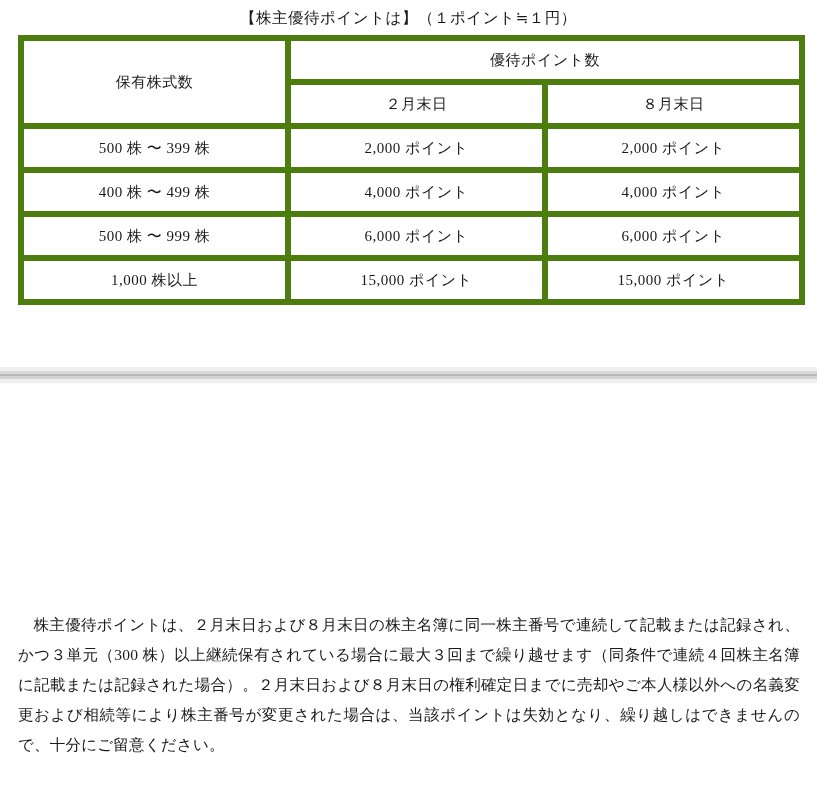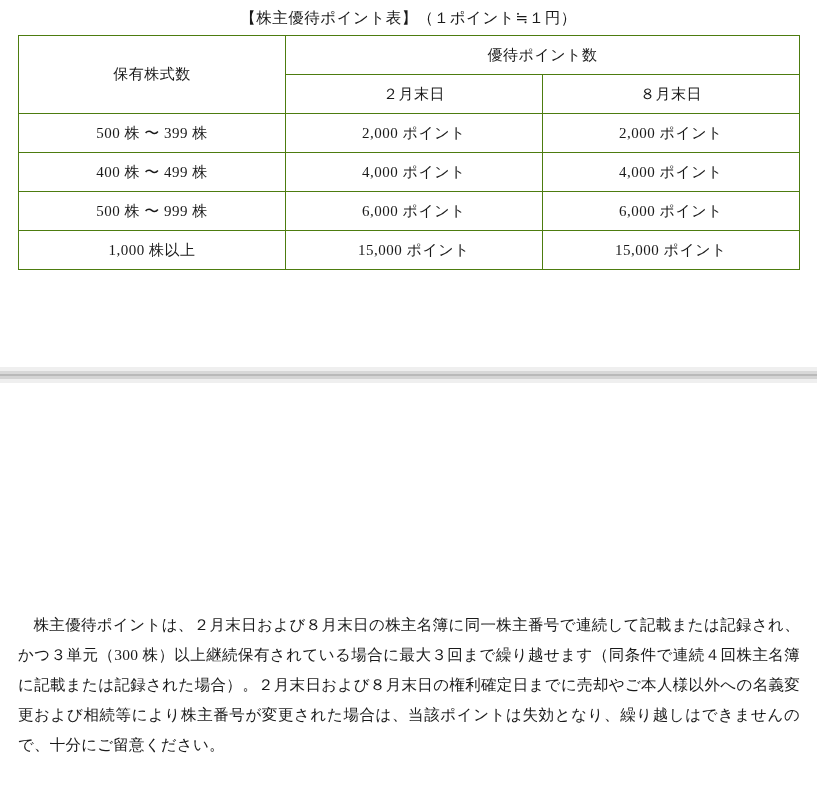--- a/index.html
+++ b/index.html
@@ -37,21 +37,21 @@
     padding: 0 18px;
   }
   table.points {
     border-collapse: collapse;
     width: 781px;
     table-layout: fixed;
     font-size: 15px;
   }
   table.points th,
   table.points td {
-    border: 1px solid #4d7c0f;
+    border: 6px solid #4d7c0f;
     text-align: center;
     vertical-align: middle;
     font-weight: normal;
     letter-spacing: 0.5px;
     padding: 0;
     height: 38px;
   }
   .col-shares { width: 267px; }
   .col-feb { width: 257px; }
   .col-aug { width: 257px; }
@@ -93,21 +93,21 @@
     margin: 0;
     text-indent: 1em;
     text-align: justify;
   }
 </style>
 </head>
 <body>
 
 <div class="page">
 
-  <div class="table-title">【株主優待ポイント表】（１ポイント≒１円）</div>
+  <div class="table-title">【株主優待ポイントは】（１ポイント≒１円）</div>
 
   <div class="table-wrap">
     <table class="points">
       <colgroup>
         <col class="col-shares">
         <col class="col-feb">
         <col class="col-aug">
       </colgroup>
       <thead>
         <tr>

